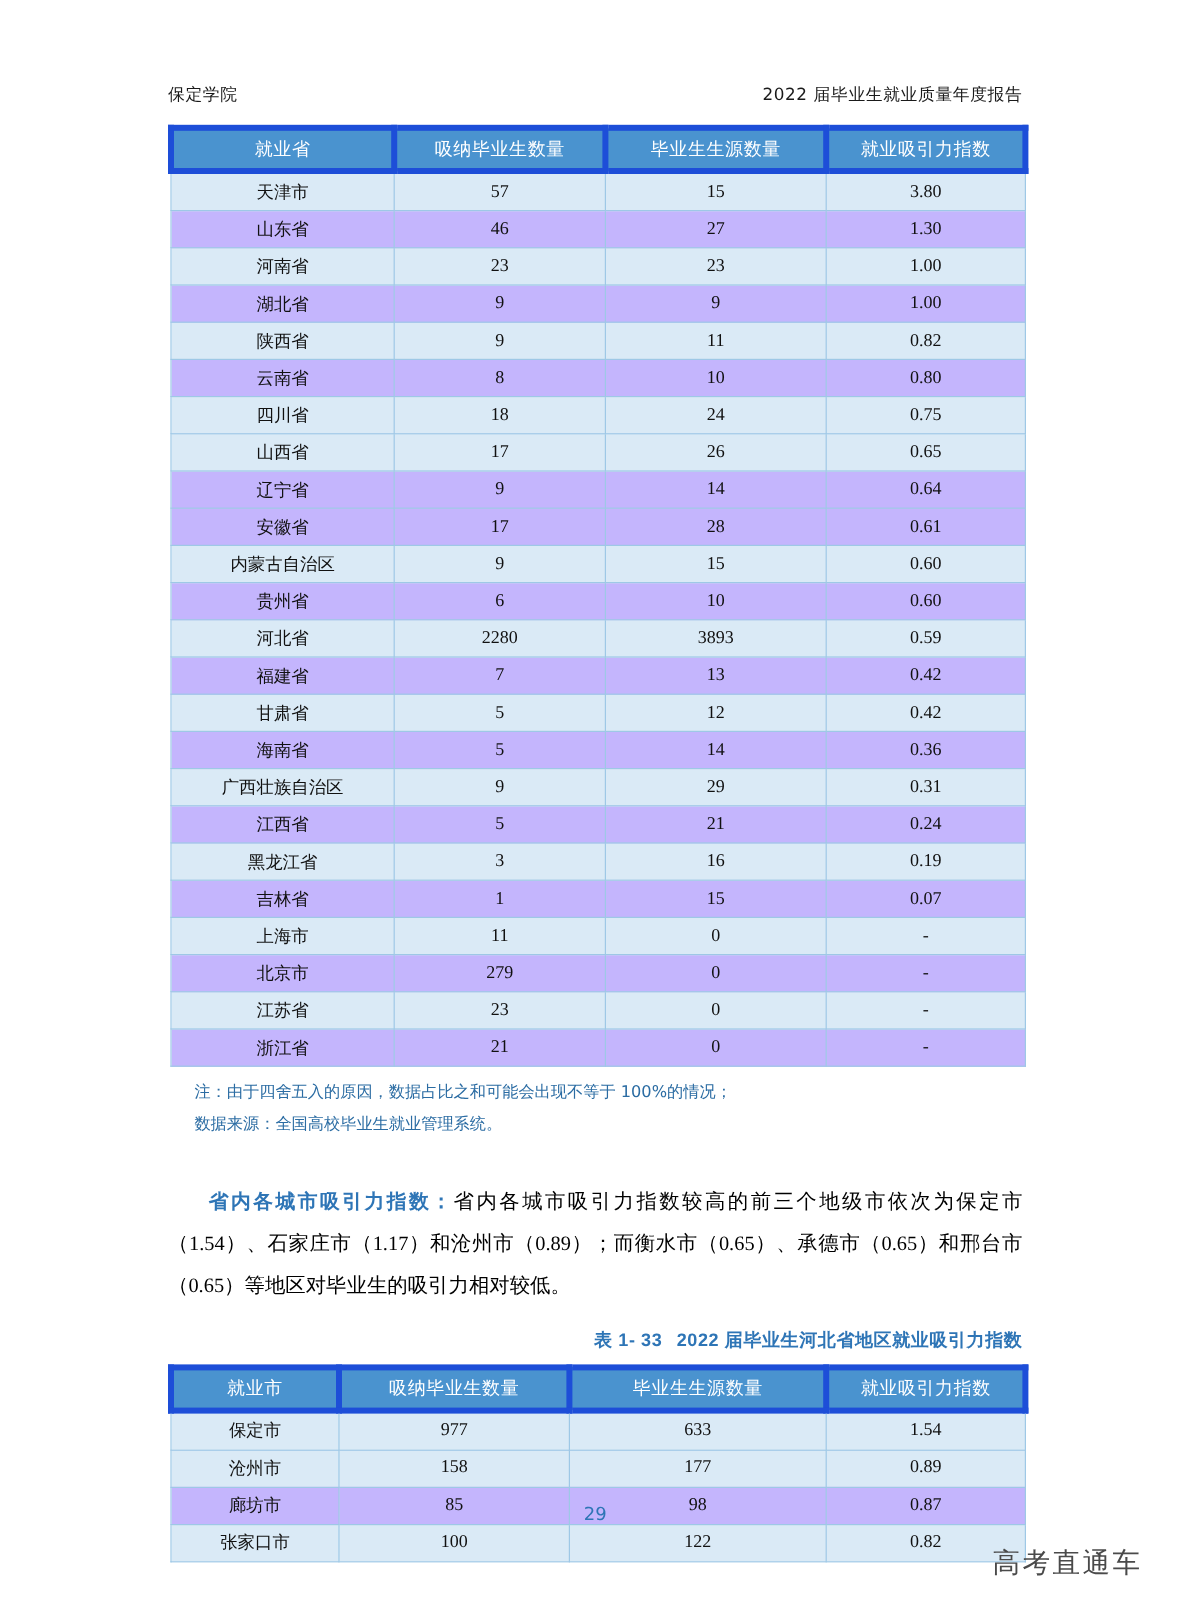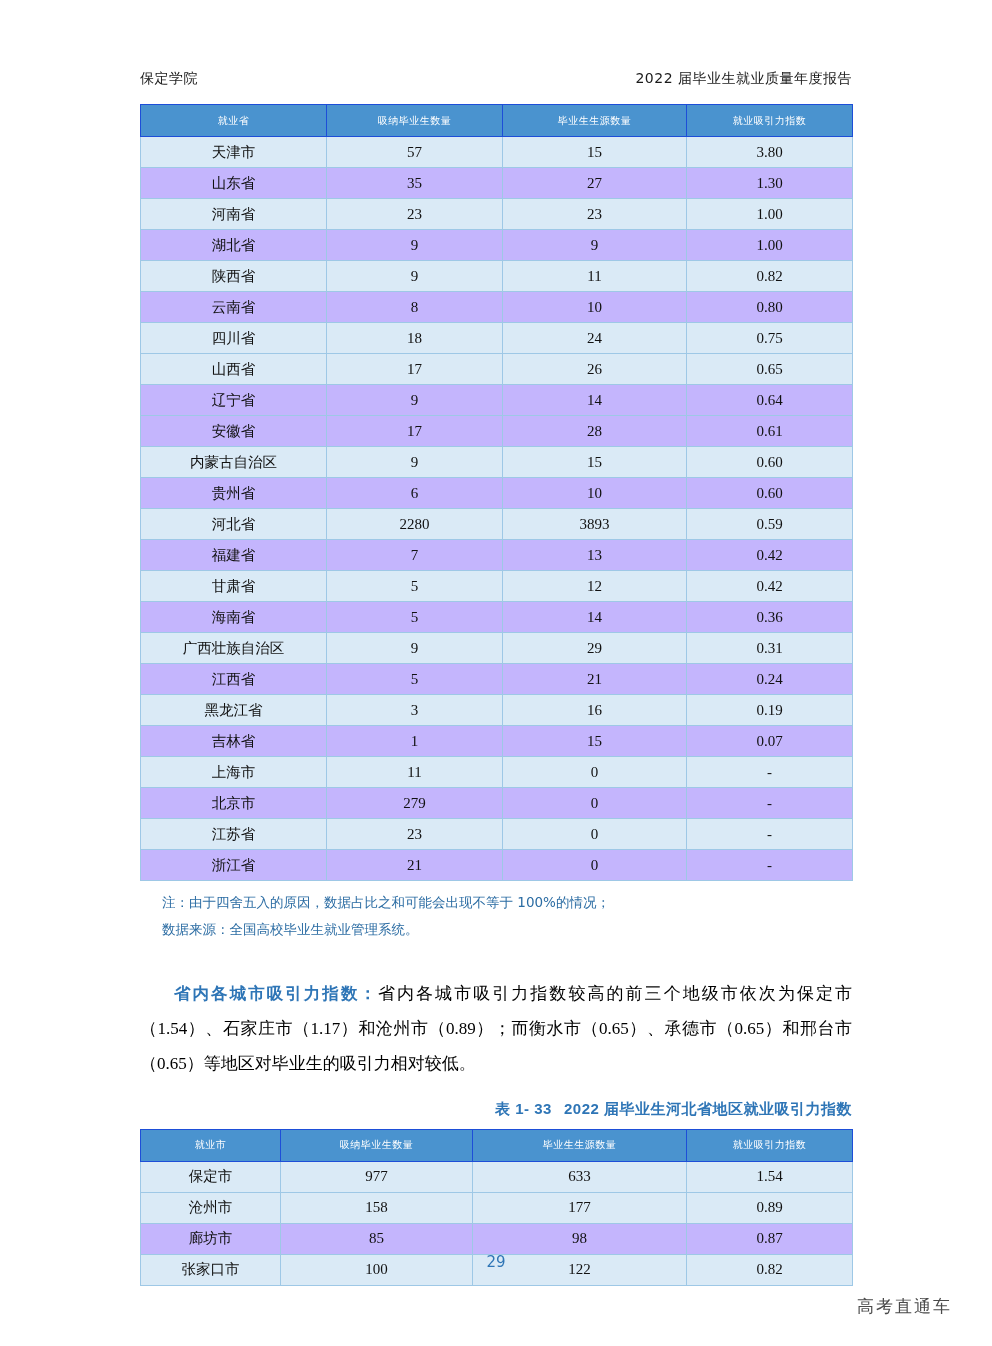--- a/index.html
+++ b/index.html
@@ -42,24 +42,24 @@
   table.data {
     border-collapse: collapse;
     width: 712px;
     margin-top: 16px;
     table-layout: fixed;
   }
   table.data th {
     background: #4a93cf;
     color: #ffffff;
     font-family: "DejaVu Sans", "Liberation Sans", sans-serif;
-    font-size: 10px;
+    font-size: 15px;
     font-weight: normal;
     height: 29px;
-    border: 1px solid #1d4ed8;
+    border: 5px solid #1d4ed8;
     text-align: center;
     letter-spacing: 0.5px;
   }
   table.data td {
     border: 1px solid #9ec8e6;
     height: 28px;
     text-align: center;
     font-size: 14.5px;
     font-family: "DejaVu Sans", "Liberation Sans", sans-serif;
     color: #111111;
@@ -115,21 +115,21 @@
     top: 1253px;
     text-align: center;
     font-size: 15px;
     color: #2e75b6;
     font-family: "DejaVu Sans", "Liberation Sans", sans-serif;
   }
   .watermark {
     position: absolute;
     right: 40px;
     bottom: 28px;
-    font-size: 17px;
+    font-size: 23px;
     color: #4a4a4a;
     font-family: "DejaVu Sans", "Liberation Sans", sans-serif;
     letter-spacing: 2px;
   }
   .col-a { width: 186px; }
   .col-b { width: 176px; }
   .col-c { width: 184px; }
   .col-d { width: 166px; }
   table.data2 { margin-top: 10px; }
   .c2-a { width: 140px; }
@@ -164,21 +164,21 @@
       </thead>
     <tbody>
         <tr class="odd">
           <td>天津市</td>
           <td class="num">57</td>
           <td class="num">15</td>
           <td class="num">3.80</td>
         </tr>
         <tr class="even">
           <td>山东省</td>
-          <td class="num">35</td>
+          <td class="num">46</td>
           <td class="num">27</td>
           <td class="num">1.30</td>
         </tr>
         <tr class="odd">
           <td>河南省</td>
           <td class="num">23</td>
           <td class="num">23</td>
           <td class="num">1.00</td>
         </tr>
         <tr class="even">

